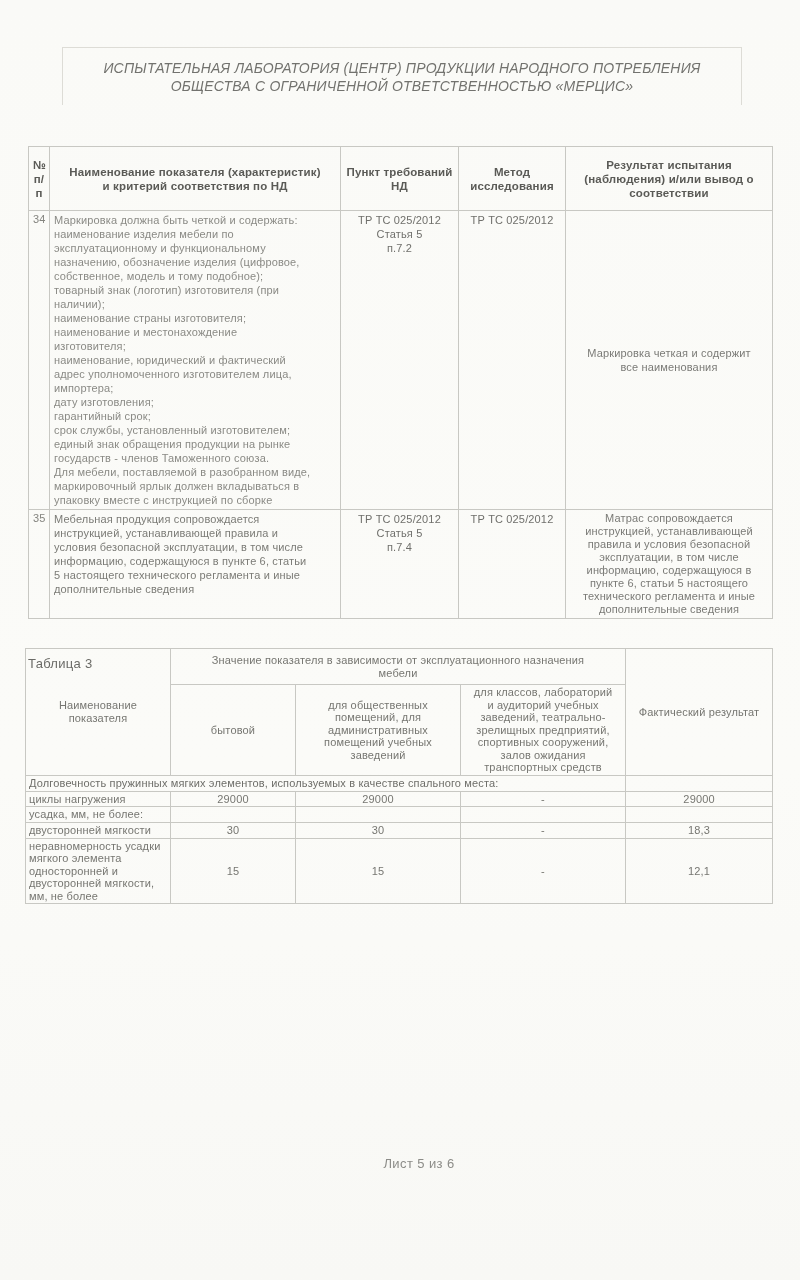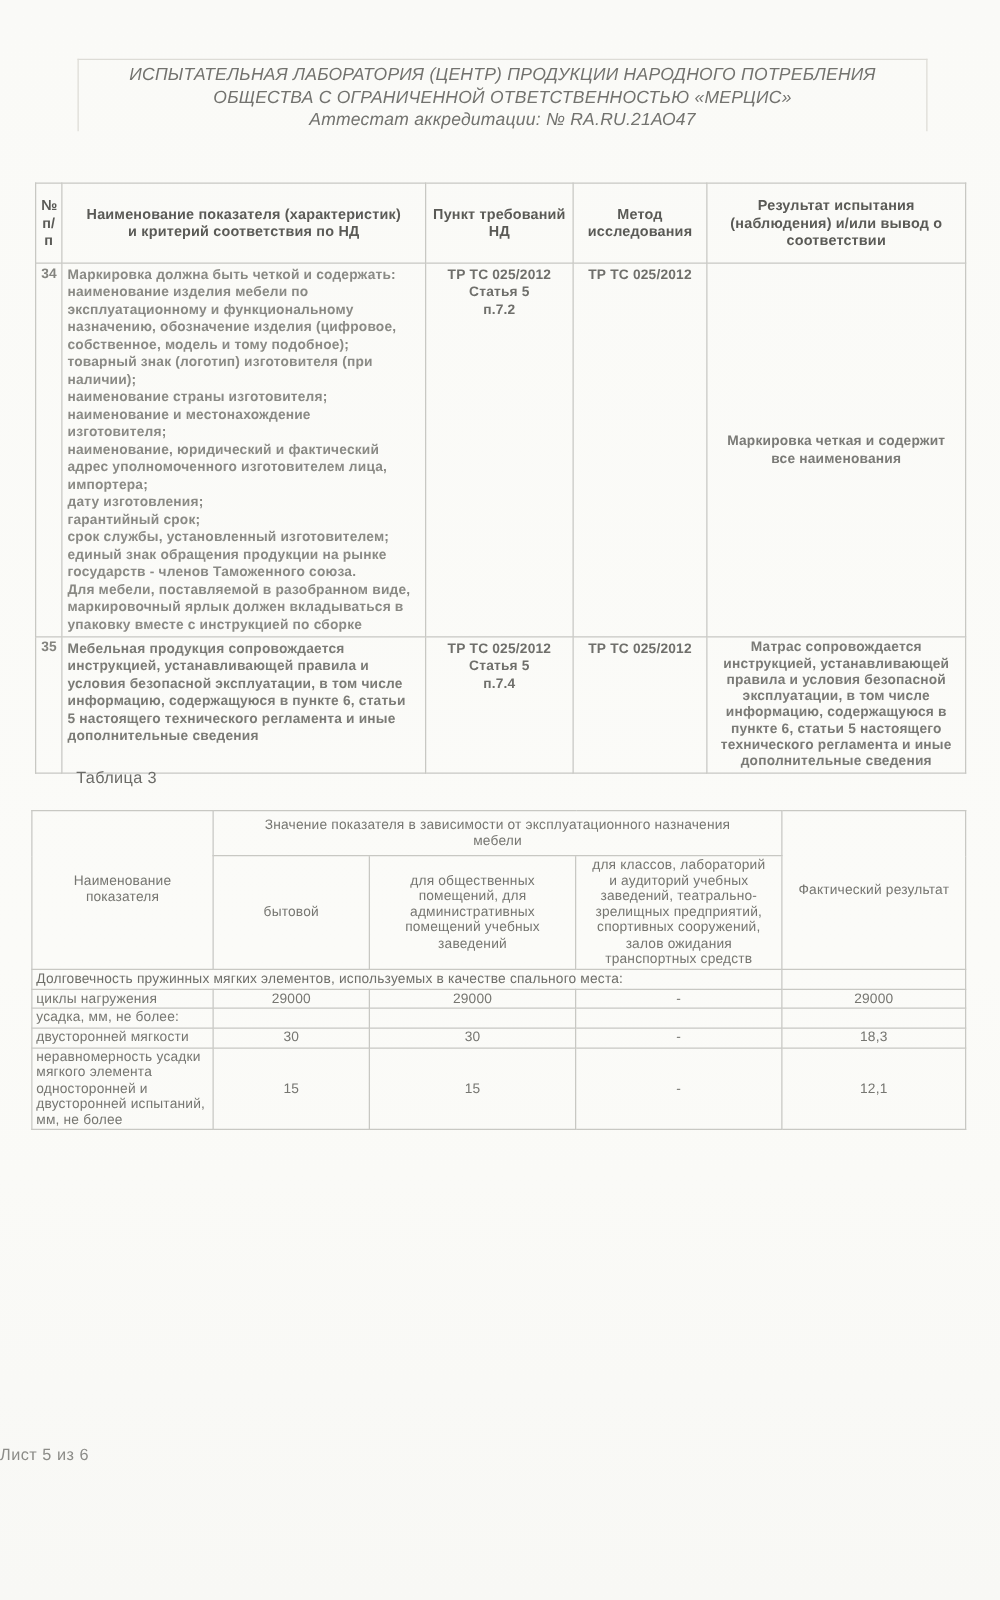--- a/index.html
+++ b/index.html
@@ -42,21 +42,21 @@
 
   
   table{border-collapse:collapse;table-layout:fixed;}
   .results-table{
     position:absolute;left:28px;top:146px;width:744px;
     font-size:11px;color:#7c7c78;
   }
   .results-table td,.results-table th{
     border:1px solid #c8c8c3;
     vertical-align:top;padding:2px 4px;
-    font-weight:bold;letter-spacing:.15px;
+    font-weight:normal;letter-spacing:.15px;
   }
   .results-table .c-num{width:21px;}
   .results-table .c-name{width:291px;}
   .results-table .c-req{width:118px;}
   .results-table .c-met{width:107px;}
   .results-table .c-res{width:207px;}
   .results-table thead tr{height:64px;}
   .results-table th{
     vertical-align:middle;text-align:center;
     font-weight:bold;color:#5a5a56;font-size:11.5px;line-height:14px;
@@ -66,22 +66,22 @@
   .cell-num{vertical-align:middle;text-align:center;color:#84847f;}
   .cell-name{line-height:14px;padding-left:7px;color:#8a8a85;}
   .row-35 .cell-name{color:#7b7b76;}
   .cell-req,.cell-met{text-align:center;line-height:14px;color:#6f6f6b;}
   .cell-res{text-align:center;line-height:14px;color:#7a7a76;}
   .row-34 .cell-res{vertical-align:middle;}
   .row-35 .cell-res{line-height:13px;}
 
   
   .table3-label{
-    position:absolute;left:28px;top:614px;
-    font-size:13px;color:#6b6b67;letter-spacing:.3px;margin-left:33px;
+    position:absolute;left:28px;top:656px;
+    font-size:13px;color:#6b6b67;letter-spacing:.3px;
   }
   .table3{
     position:absolute;left:25px;top:648px;width:747px;
     font-size:11px;color:#79797 4;
   }
   .table3 td{
     border:1px solid #c8c8c3;
     padding:1px 3px;letter-spacing:.15px;
     vertical-align:middle;line-height:12.5px;color:#767671;
   }
@@ -100,35 +100,34 @@
   .t3-row-s{height:15px;}
   .t3-row-m{height:16px;}
   .t3-row-tall{height:58px;}
   .t3-name{text-align:left;color:#82827d;line-height:11.8px;}
   .t3-val{text-align:center;color:#6b6b67;}
   .t3-dash{text-align:center;color:#9a9a95;}
   .t3-res{text-align:center;color:#8b8b86;}
 
   .page-footer{
     position:absolute;left:0;top:1156px;width:760px;
-    font-size:13px;color:#8c8c88;letter-spacing:.4px;
+    text-align:center;font-size:13px;color:#8c8c88;letter-spacing:.4px;padding-left:39px;
   }
 </style>
 </head>
 <body>
 
 <div class="page">
 
   <div class="corner-fold"></div>
   <div class="corner-fold-dark"></div>
 
   <div class="header-box">
     <div>ИСПЫТАТЕЛЬНАЯ ЛАБОРАТОРИЯ (ЦЕНТР) ПРОДУКЦИИ НАРОДНОГО ПОТРЕБЛЕНИЯ</div>
     <div>ОБЩЕСТВА С ОГРАНИЧЕННОЙ ОТВЕТСТВЕННОСТЬЮ «МЕРЦИС»</div>
-    <div>Аттестат аккредитации: № RA.RU.21АО47</div>
   </div>
 
 
   <table class="results-table">
     <colgroup>
       <col class="c-num">
         <col class="c-name">
         <col class="c-req">
         <col class="c-met">
         <col class="c-res">
@@ -258,21 +257,21 @@
         <td class="t3-name">двусторонней мягкости</td>
         <td class="t3-val">30</td>
         <td class="t3-val">30</td>
         <td class="t3-dash">-</td>
         <td class="t3-res">18,3</td>
       </tr>
       <tr class="t3-row-tall">
         <td class="t3-name pre">неравномерность усадки
 мягкого элемента
 односторонней и
-двусторонней испытаний,
+двусторонней мягкости,
 мм, не более</td>
         <td class="t3-val">15</td>
         <td class="t3-val">15</td>
         <td class="t3-dash">-</td>
         <td class="t3-res">12,1</td>
       </tr>
     </tbody>
   </table>
 
   <div class="page-footer">Лист 5 из 6</div>

